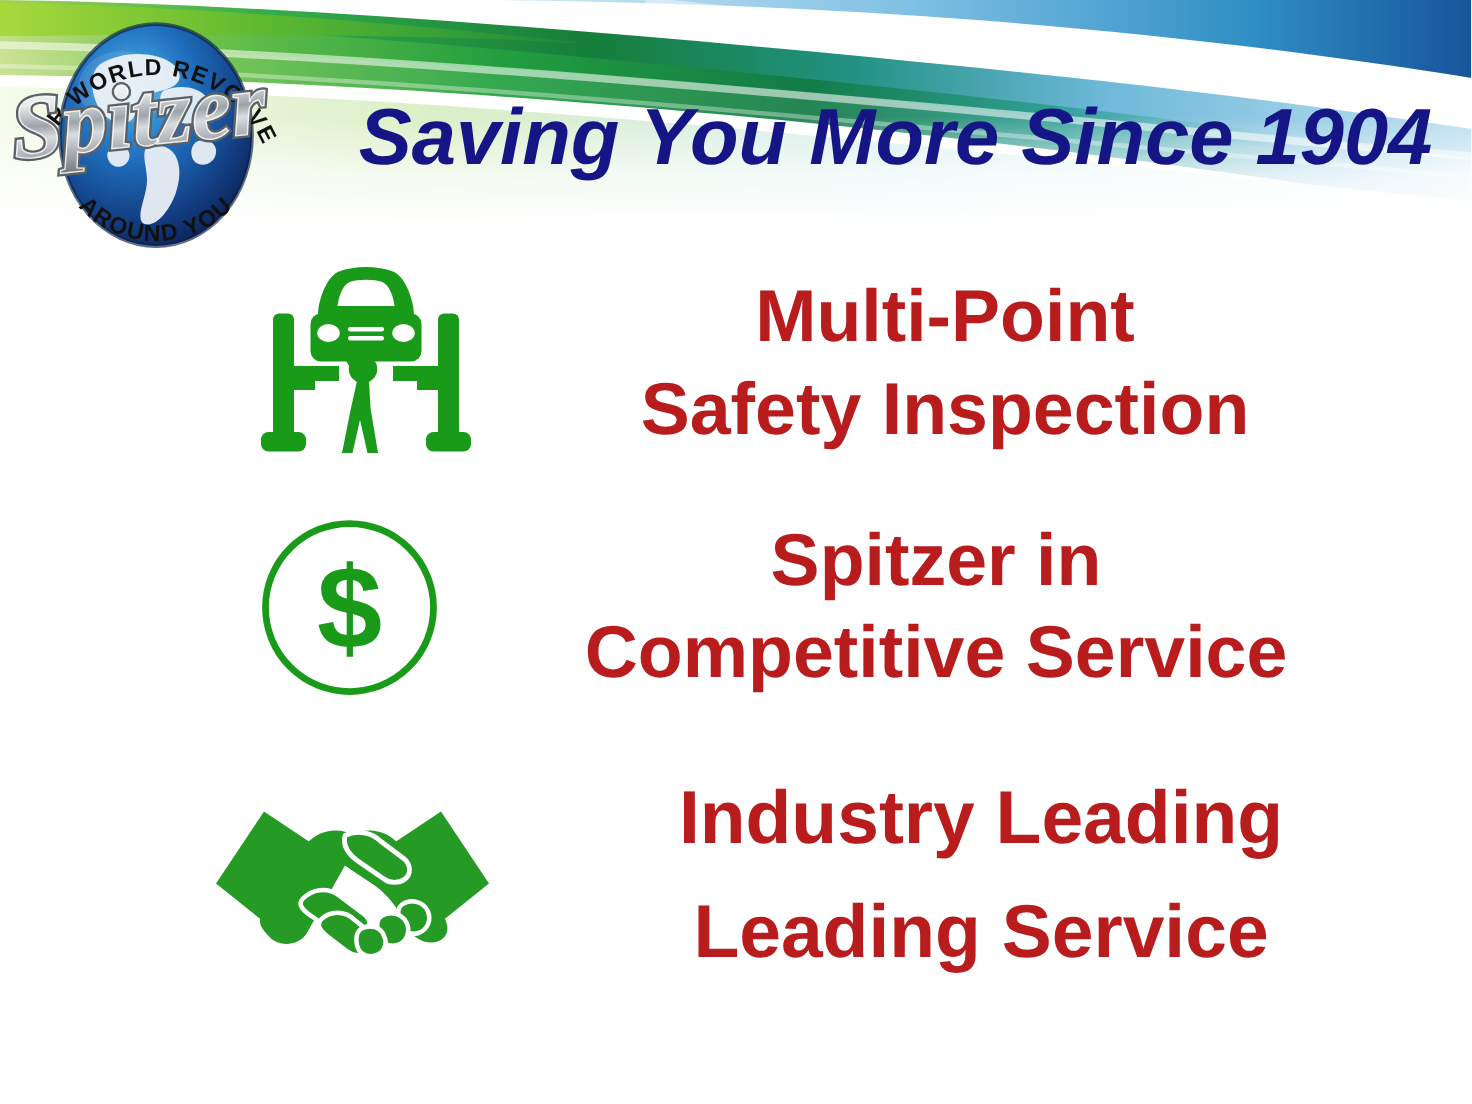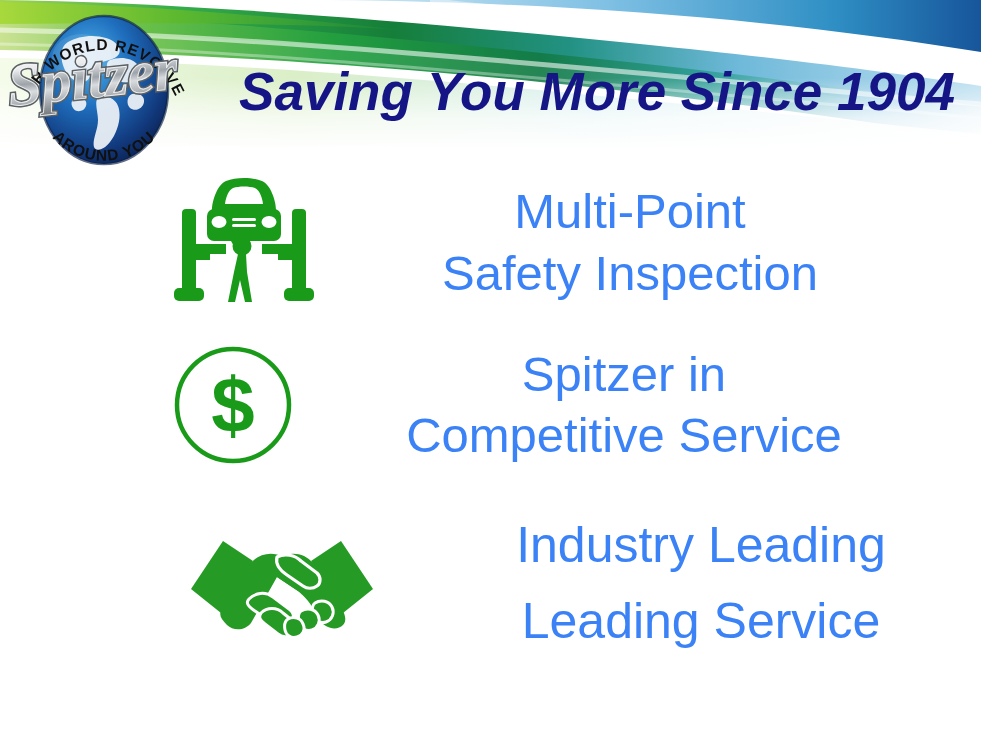--- a/index.html
+++ b/index.html
@@ -72,23 +72,23 @@
     position: absolute;
     display: flex;
     align-items: center;
   }
   .feature-icon {
     flex: 0 0 auto;
     display: block;
   }
   .feature-text {
     flex: 0 0 auto;
-    color: #3b82f6;
+    color: #b91c1c;
     font-family: "Liberation Sans", sans-serif;
-    font-weight: normal;
+    font-weight: bold;
     text-align: center;
     white-space: nowrap;
   }
   .feature-text .ln {
     display: block;
   }
 
   
   #row-inspection {
     left: 0px;
@@ -126,21 +126,20 @@
     font-size: 49px;
     line-height: 61px;
   }
 
   
   #row-service {
     left: 0px;
     top: 508px;
     width: 981px;
     height: 150px;
-    justify-content: flex-end;
   }
   #row-service .feature-icon {
     margin-left: 142px;
     width: 186px;
     height: 112px;
   }
   #row-service .feature-text {
     margin-left: 46px;
     width: 560px;
     font-size: 50px;

